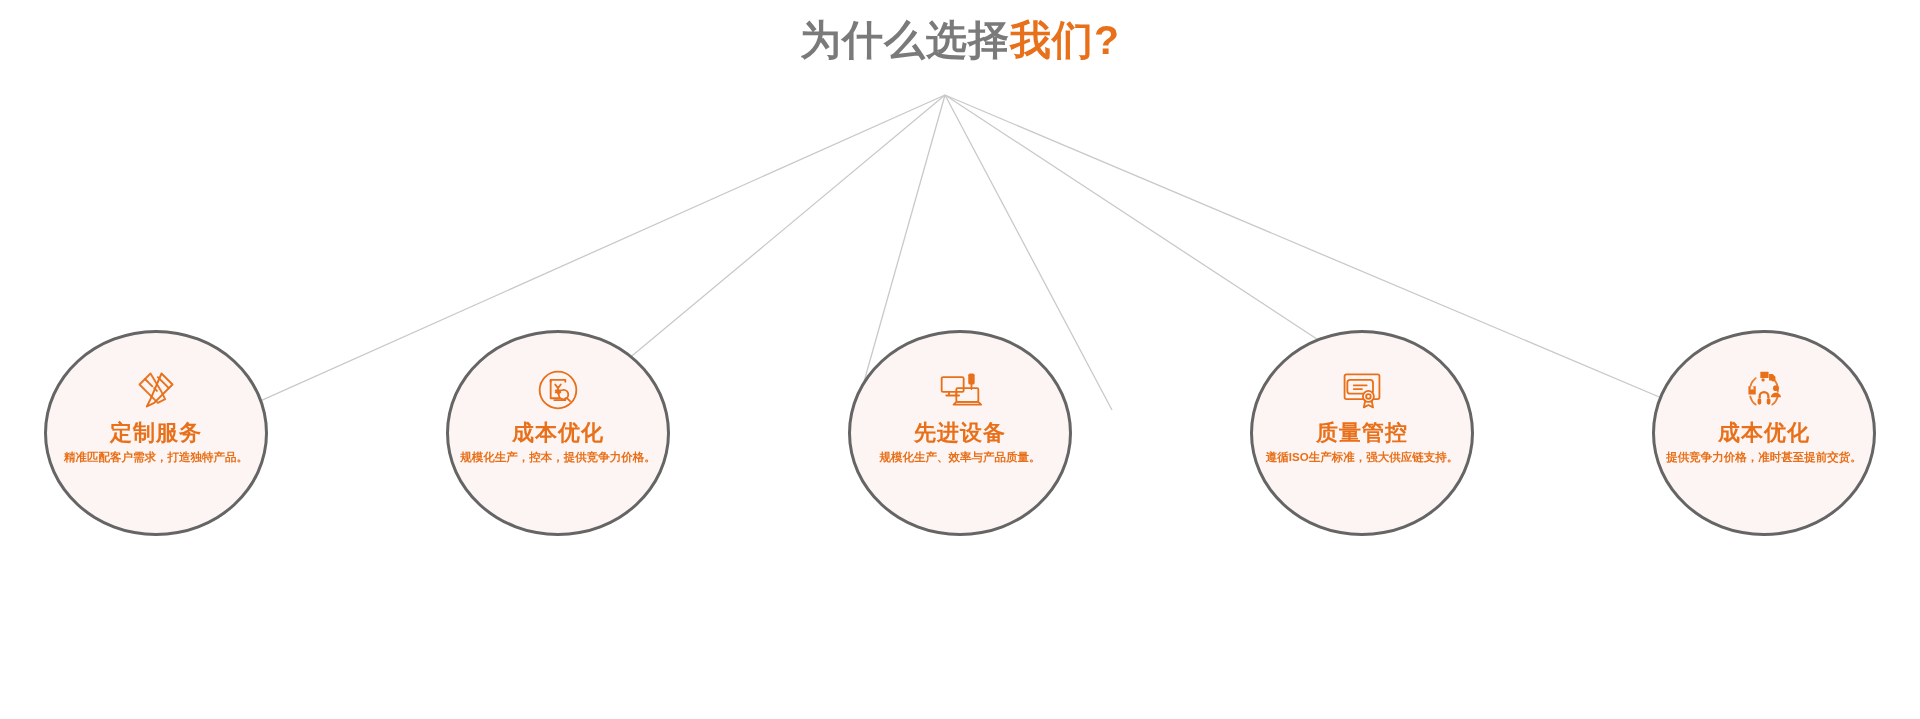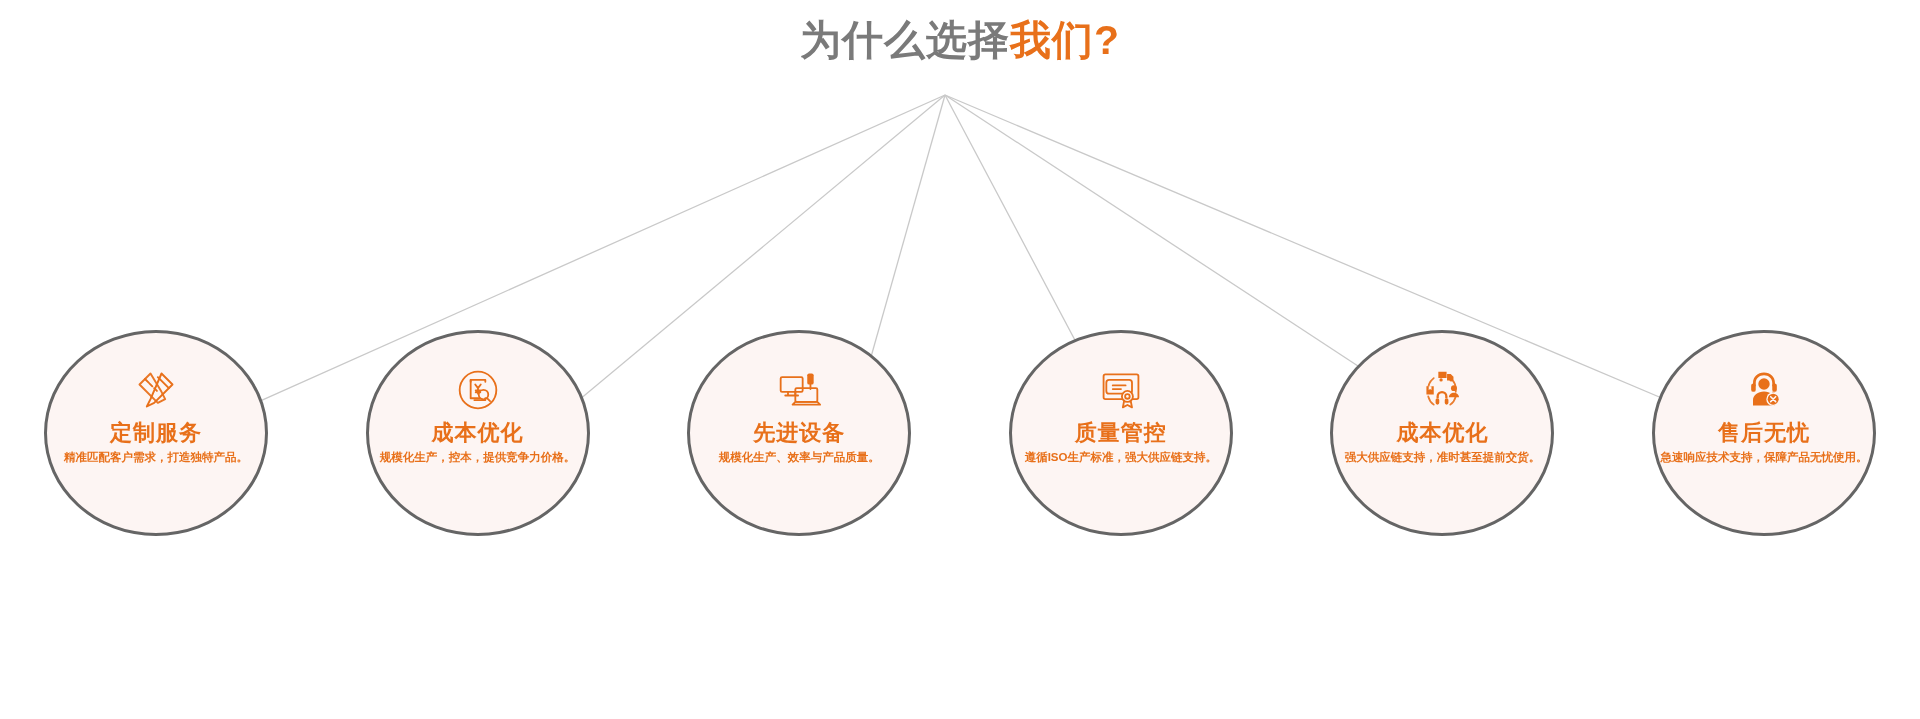--- a/index.html
+++ b/index.html
@@ -199,35 +199,18 @@
             <path d="M31.5 32c0-3 2.5-5 5.5-5s5.5 2 5.5 5z"></path>
           </g>
           <g fill="#e8701a" stroke="none">
             <path d="M18 31a6 6 0 0 1 12 0v2h-2.5v-2a3.5 3.5 0 0 0-7 0v2H18z"></path>
             <rect x="17" y="33" width="4" height="7" rx="2"></rect>
             <rect x="27" y="33" width="4" height="7" rx="2"></rect>
           </g>
         </svg>
       </span>
       <div class="card-title">成本优化</div>
-      <div class="card-desc">强大供应链支持，准时甚至提前交货。</div>
-    </div>
-
-    <div class="card">
-      <span class="card-icon">
-        <svg width="44" height="44" viewBox="0 0 48 48" fill="#e8701a" stroke="none">
-          <path d="M24 5c-7 0-12 4.8-12 11.5V20h3v-3.5C15 11.4 18.8 8 24 8s9 3.4 9 8.5V20h3v-3.5C36 9.8 31 5 24 5z"></path>
-          <rect x="10" y="17" width="5" height="9" rx="2.4"></rect>
-          <rect x="33" y="17" width="5" height="9" rx="2.4"></rect>
-          <path d="M33 26v2.5c0 2-1.6 3.5-3.6 3.5H27v2.6h2.4c3.4 0 6.1-2.6 6.1-6V26z"></path>
-          <circle cx="24" cy="17.5" r="6.2"></circle>
-          <path d="M24 25.5c-6.6 0-12 4.2-12 9.4V41h24v-6.1c0-5.2-5.4-9.4-12-9.4z"></path>
-          <circle cx="34" cy="34" r="7.5" fill="#fdf5f3"></circle>
-          <circle cx="34" cy="34" r="6"></circle>
-          <path d="M31.3 31.3l5.4 5.4M36.7 31.3l-5.4 5.4" stroke="#fdf5f3" stroke-width="1.7" stroke-linecap="round"></path>
-        </svg>
-      </span>
-      <div class="card-title">售后无忧</div>
-      <div class="card-desc">急速响应技术支持，保障产品无忧使用。</div>
-    </div>
+      <div class="card-desc">提供竞争力价格，准时甚至提前交货。</div>
+    </div>
+
 
   </div>
 </div>
 
 </body></html>

